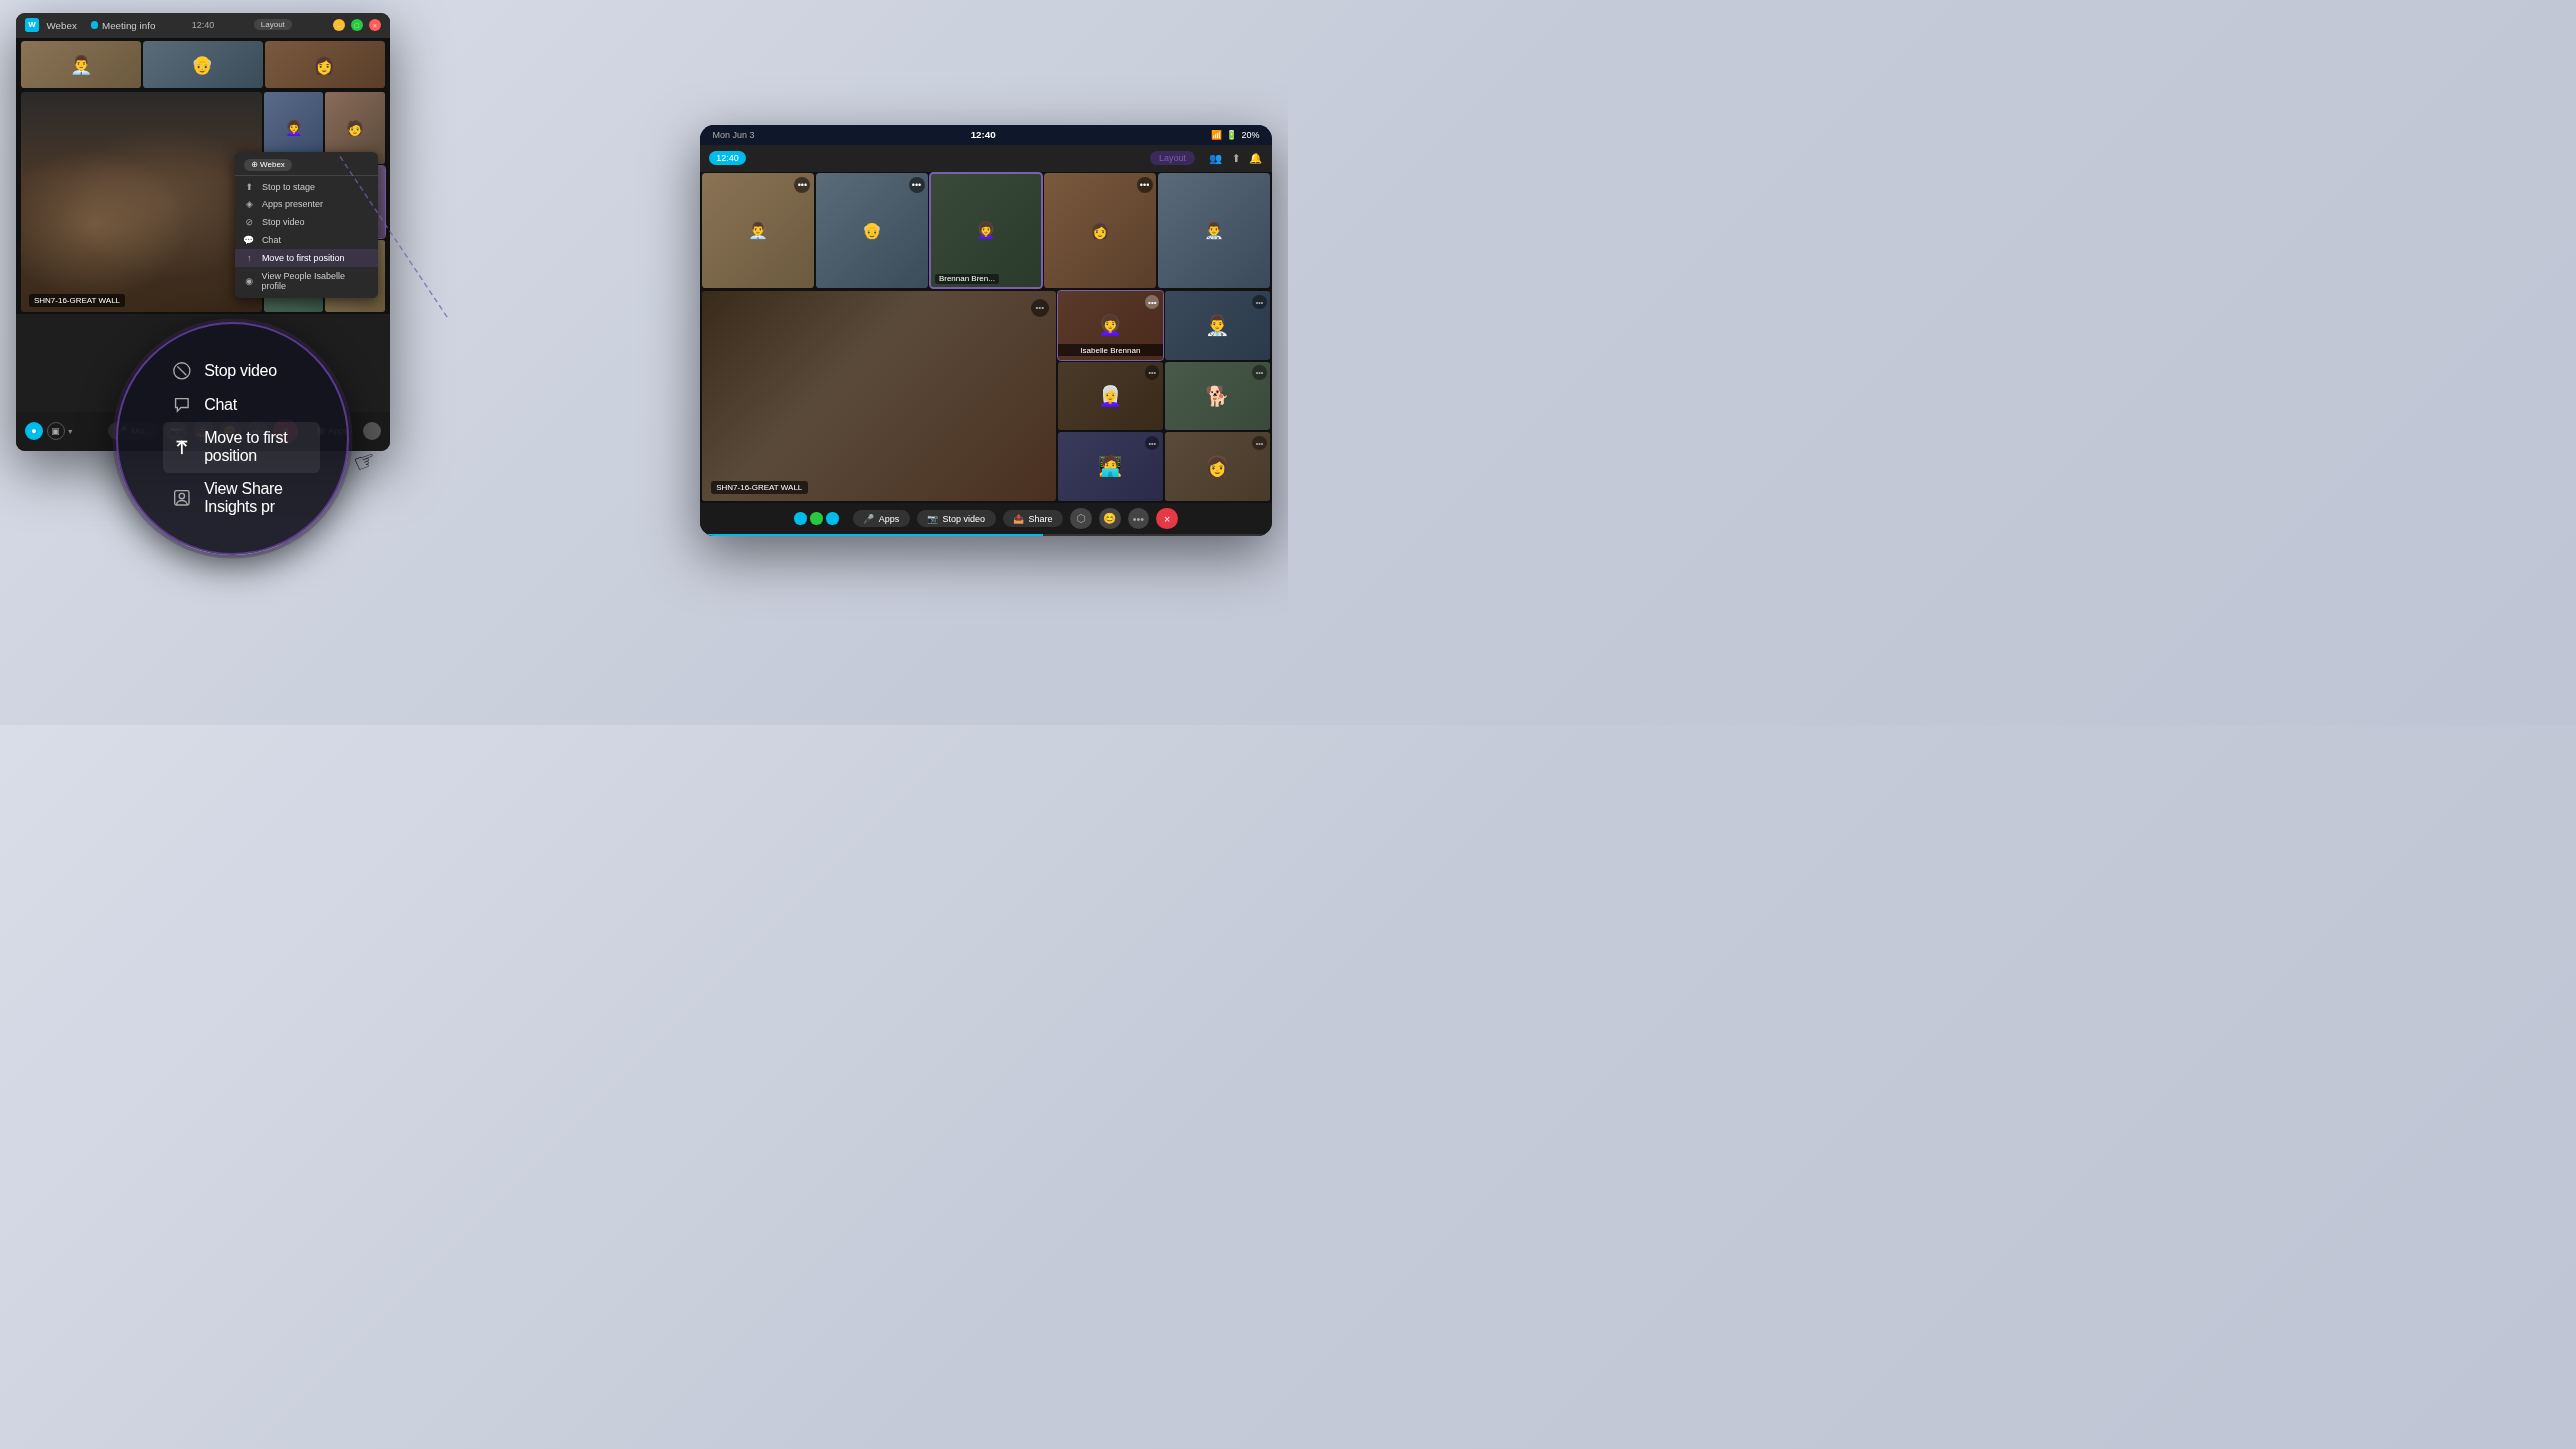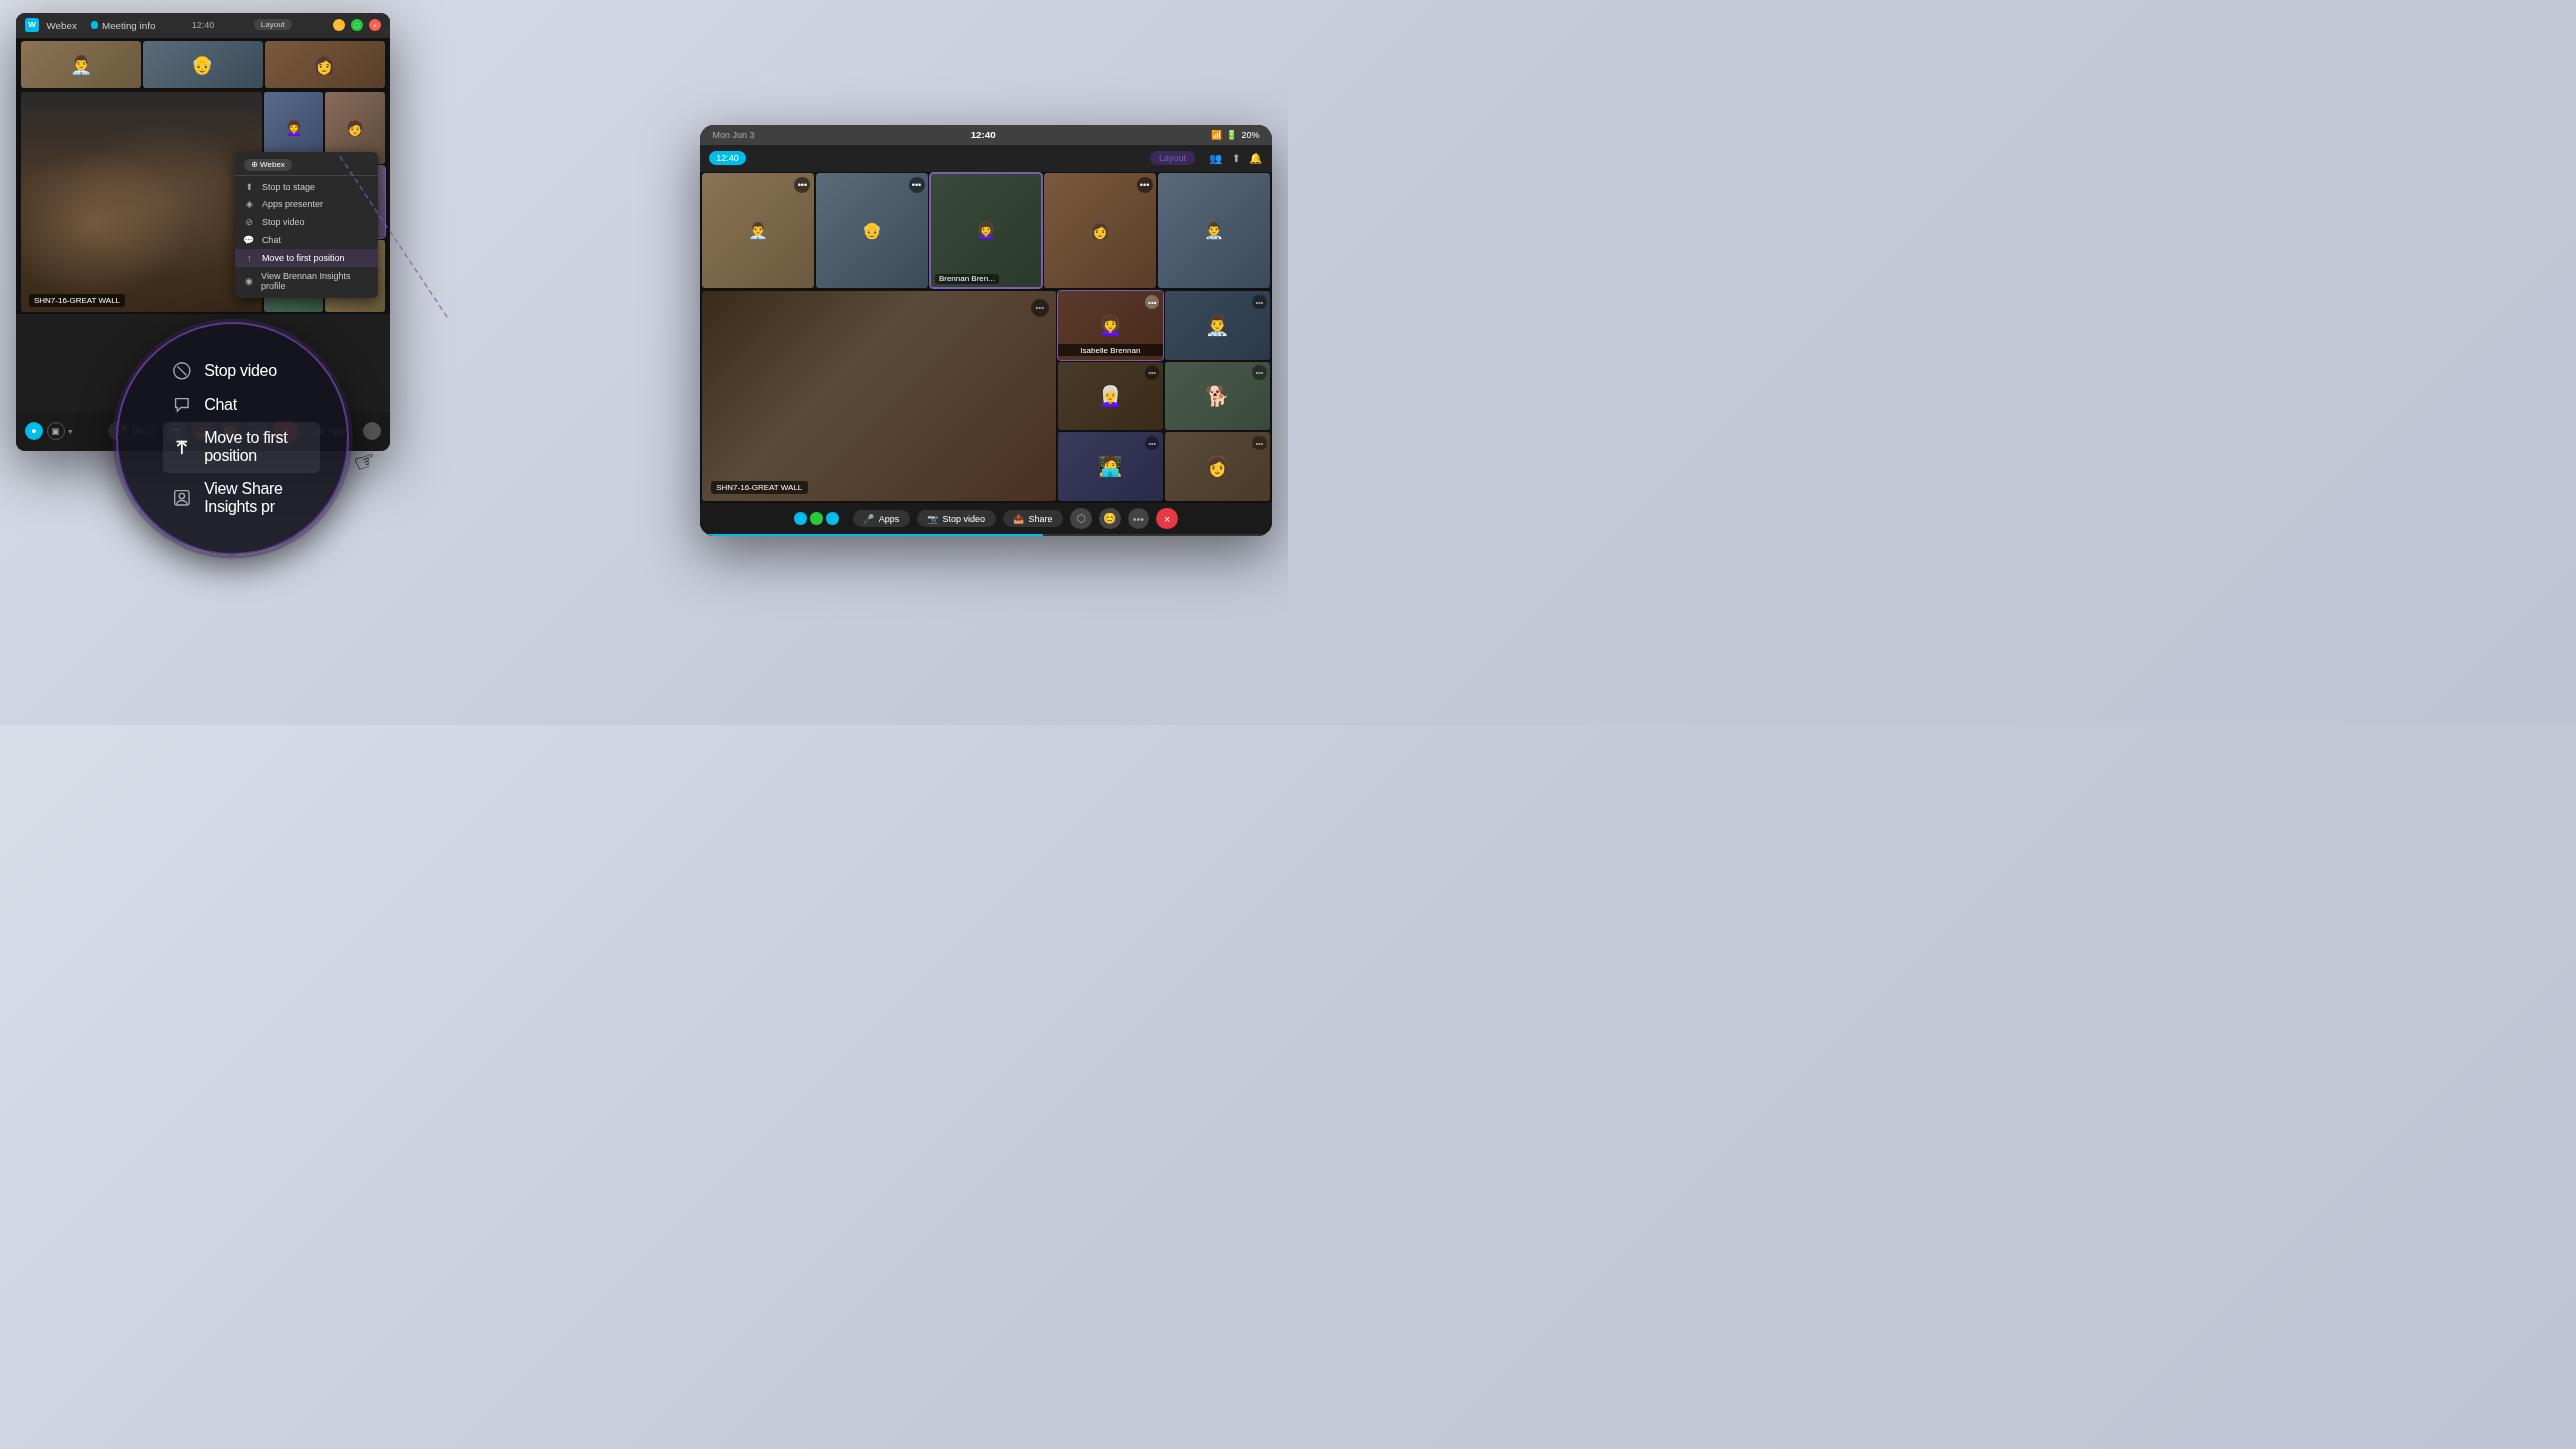--- a/index.html
+++ b/index.html
@@ -320,21 +320,21 @@
       right: 16px;
       top: 125px;
       width: 572px;
       height: 411px;
       background: #000;
       border-radius: 14.3px;
       overflow: hidden;
       box-shadow: 0 18px 54px rgba(0,0,0,0.5);
     }
     .ipad-status-bar {
-      background: #404040;
+      background: #0f172a;
       height: 19.7px;
       display: flex;
       align-items: center;
       padding: 0 12.5px;
       justify-content: space-between;
     }
     .ipad-status-right {
       display: flex;
       align-items: center;
       gap: 3.6px;
@@ -629,21 +629,21 @@
     <div class="cm-item">
       <span class="cm-icon">💬</span>
       <span>Chat</span>
     </div>
     <div class="cm-item highlighted-item">
       <span class="cm-icon">↑</span>
       <span>Move to first position</span>
     </div>
     <div class="cm-item">
       <span class="cm-icon">◉</span>
-      <span>View Brennan Insights profile</span>
+      <span>View People Isabelle profile</span>
     </div>
   </div>
 
   <div class="toolbar">
     <div style="position:absolute;left:9px;display:flex;gap:3.6px;align-items:center;">
       <div style="width:18px;height:18px;background:#00bceb;border-radius:50%;display:flex;align-items:center;justify-content:center;font-size:9px;color:white;">●</div>
       <div style="width:18px;height:18px;border-radius:50%;border:1.8px solid #555;display:flex;align-items:center;justify-content:center;font-size:9px;color:#aaa;">▣</div>
       <span style="font-size:8px;color:#888;">▾</span>
     </div>
     <div class="toolbar-btn mute-btn-bar">

